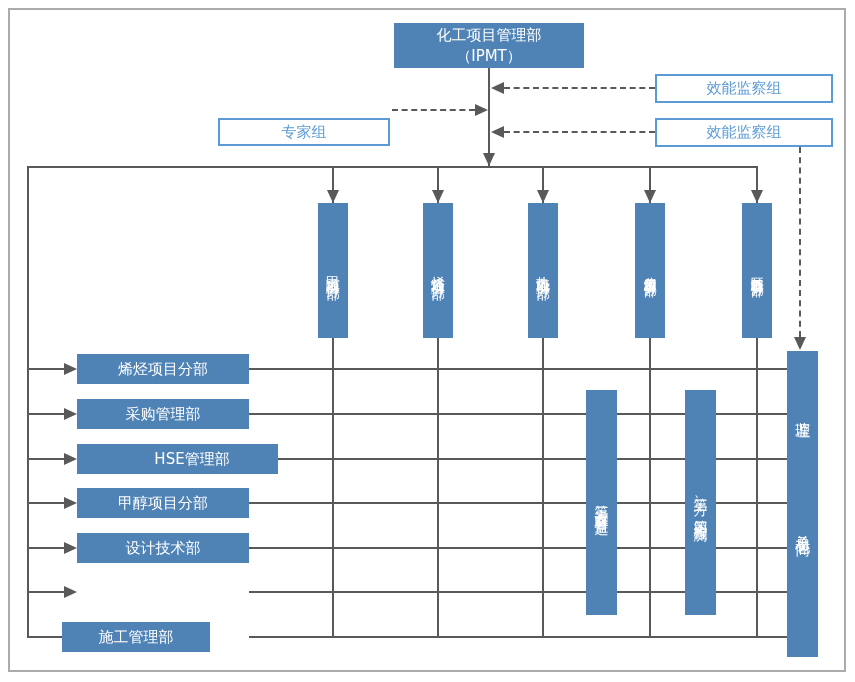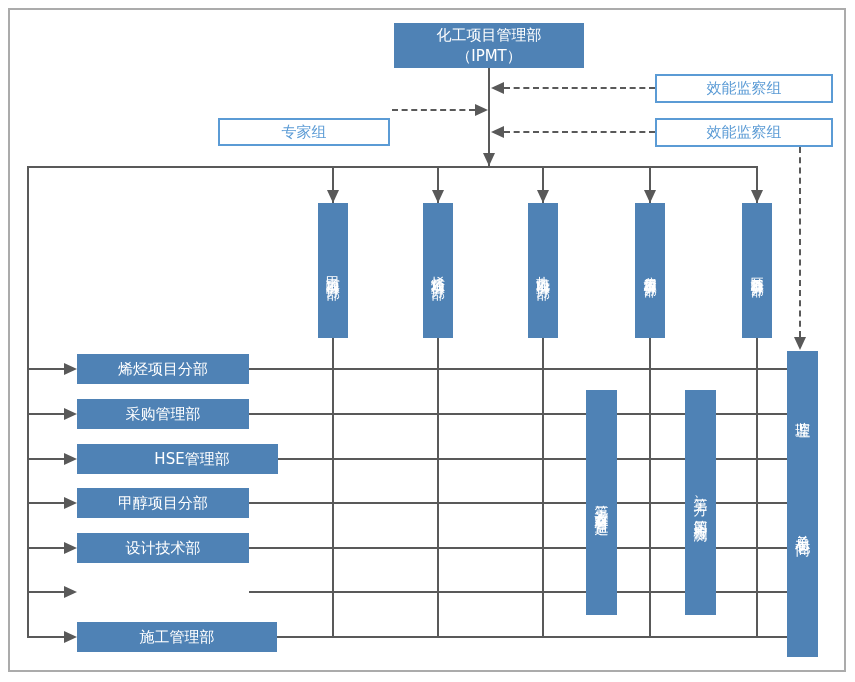--- a/index.html
+++ b/index.html
@@ -140,21 +140,21 @@
       <span>设计技术部</span>
     </div>
 
   <div class="hl" style="left:28px;top:591px;width:37px;"></div>
   <div class="ar right" style="left:64px;top:586px;"></div>
   <div class="hl" style="left:249px;top:591px;width:538px;"></div>
 
   <div class="hl" style="left:28px;top:636px;width:37px;"></div>
   <div class="ar right" style="left:64px;top:631px;"></div>
   <div class="hl" style="left:249px;top:636px;width:538px;"></div>
-  <div class="bbox" style="left:77px;top:622px;width:200px;height:30px;">
+  <div class="bbox" style="left:62px;top:622px;width:148px;height:30px;">
       <span>施工管理部</span>
     </div>
 
   <div class="bbox vtext" style="left:586px;top:390px;width:31px;height:225px;">
       <span>第三方设备材料监造</span>
     </div>
   <div class="bbox vtext" style="left:685px;top:390px;width:31px;height:225px;">
       <span>第三方、第四方检测</span>
     </div>
 

